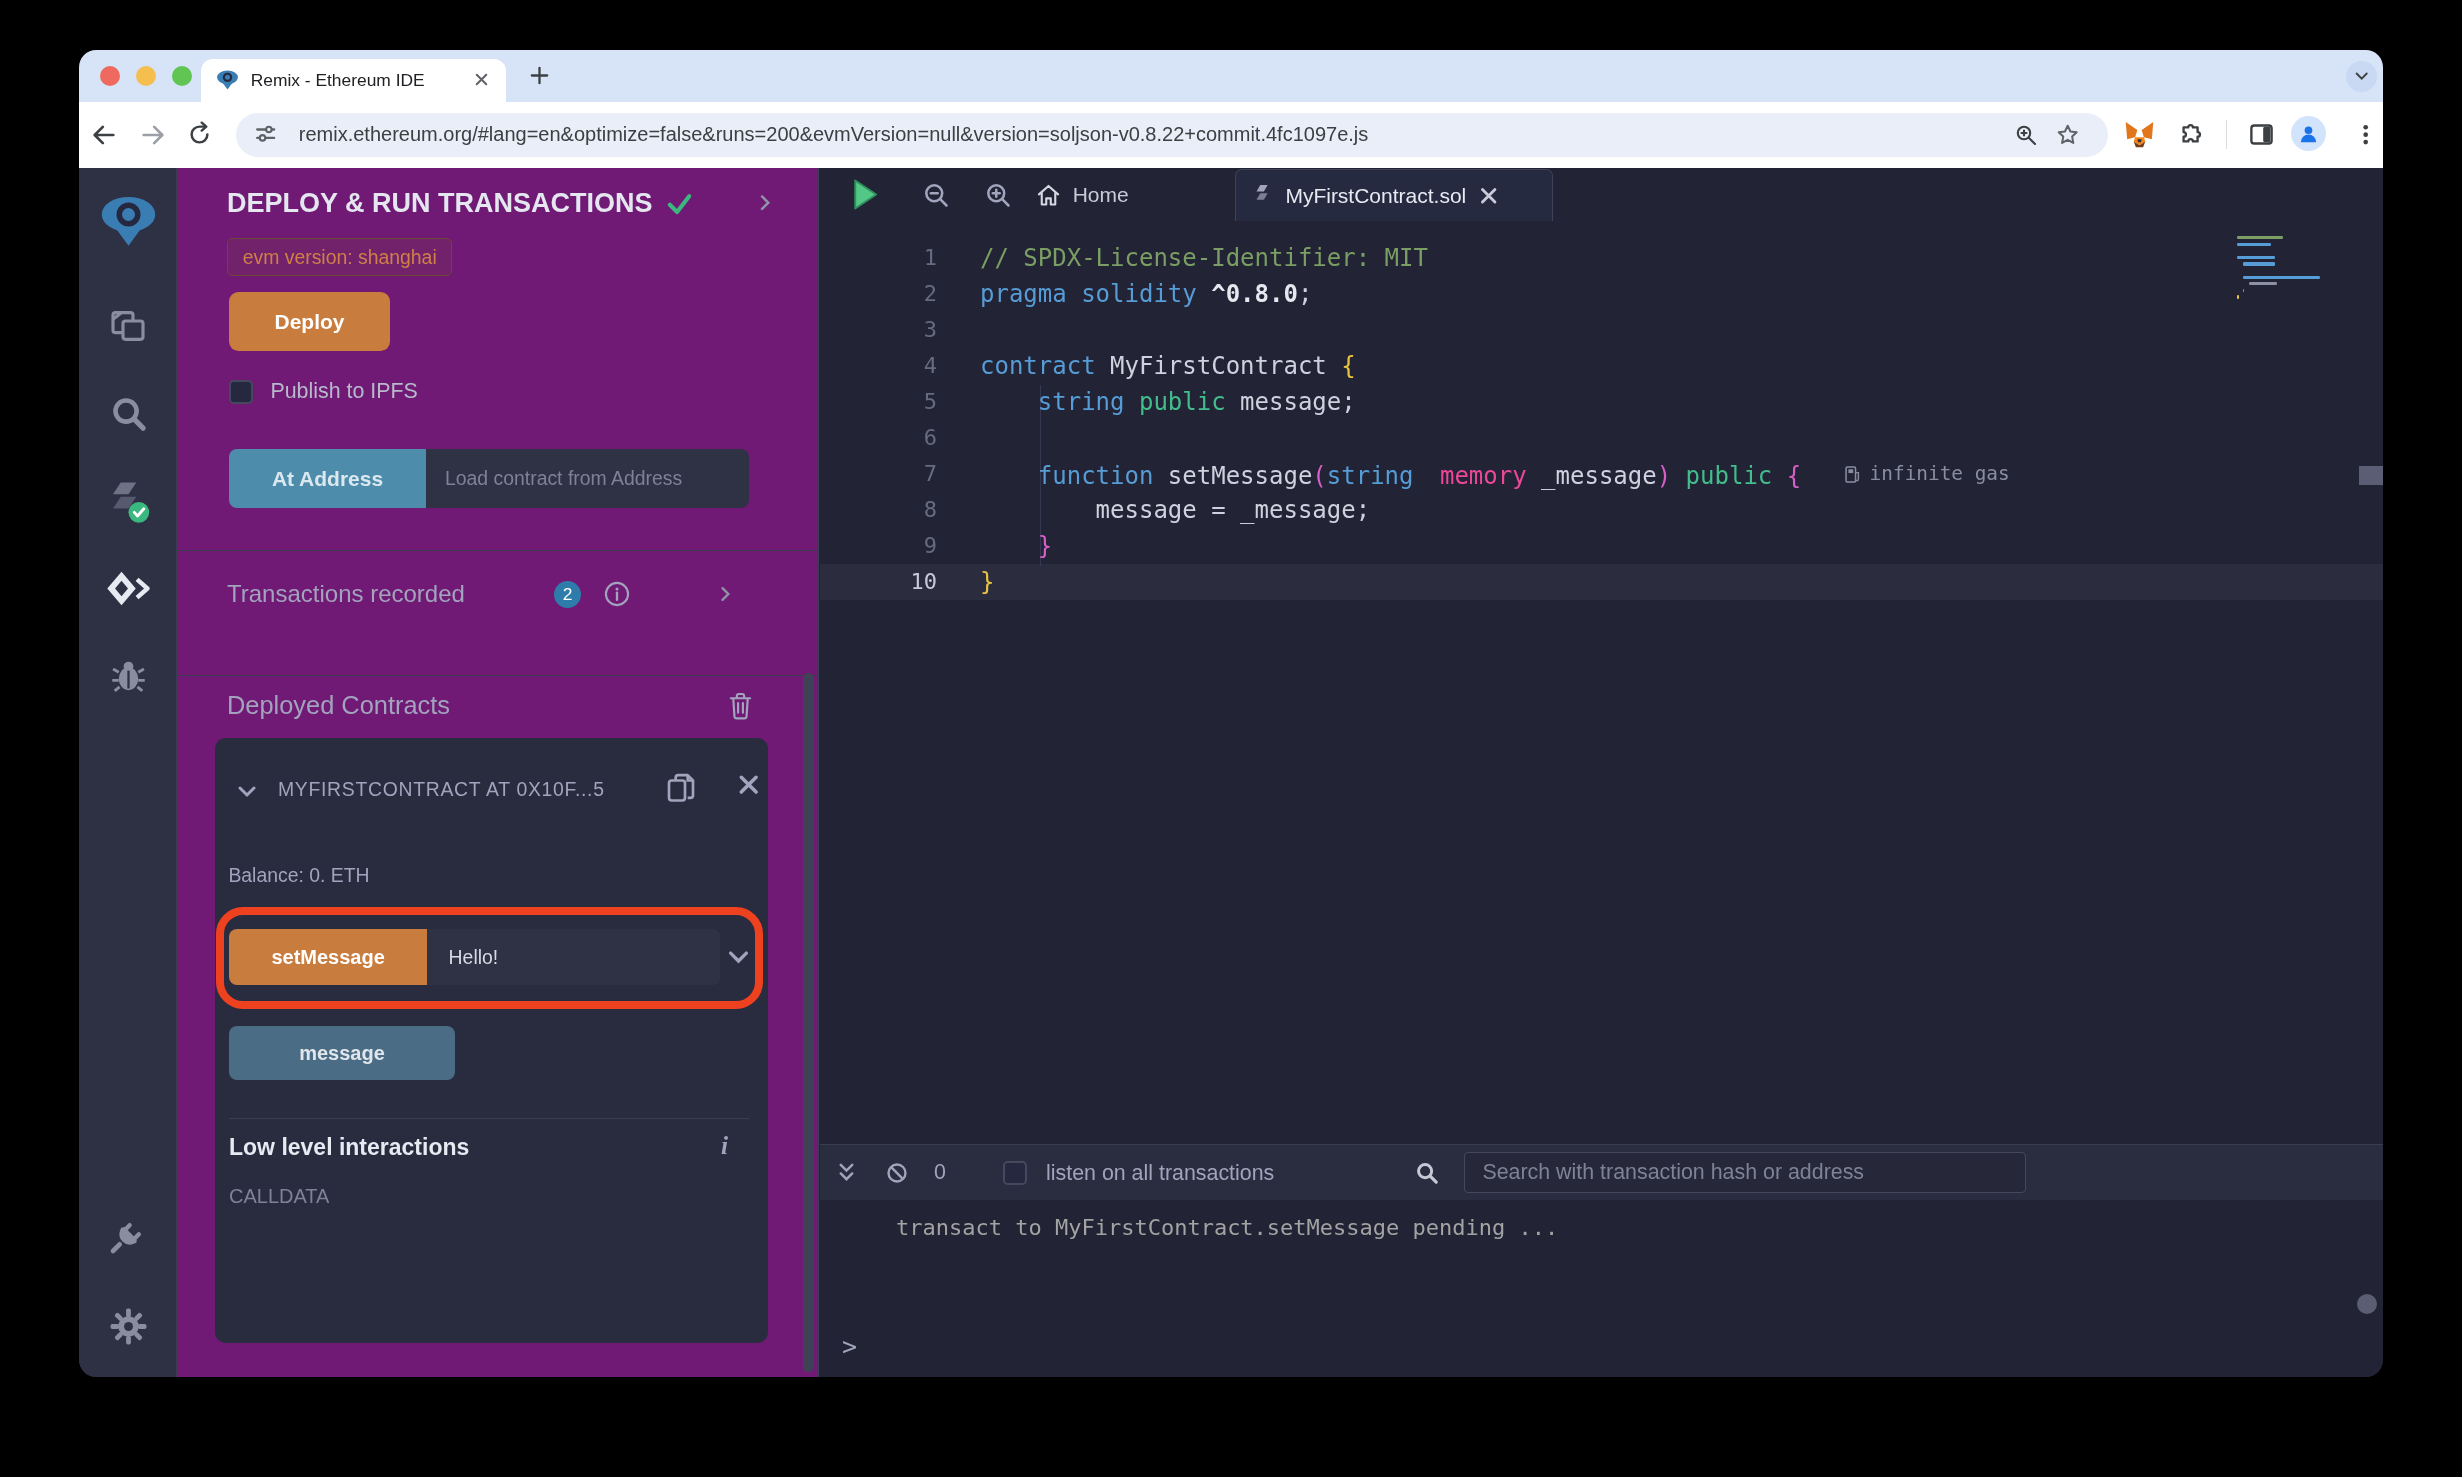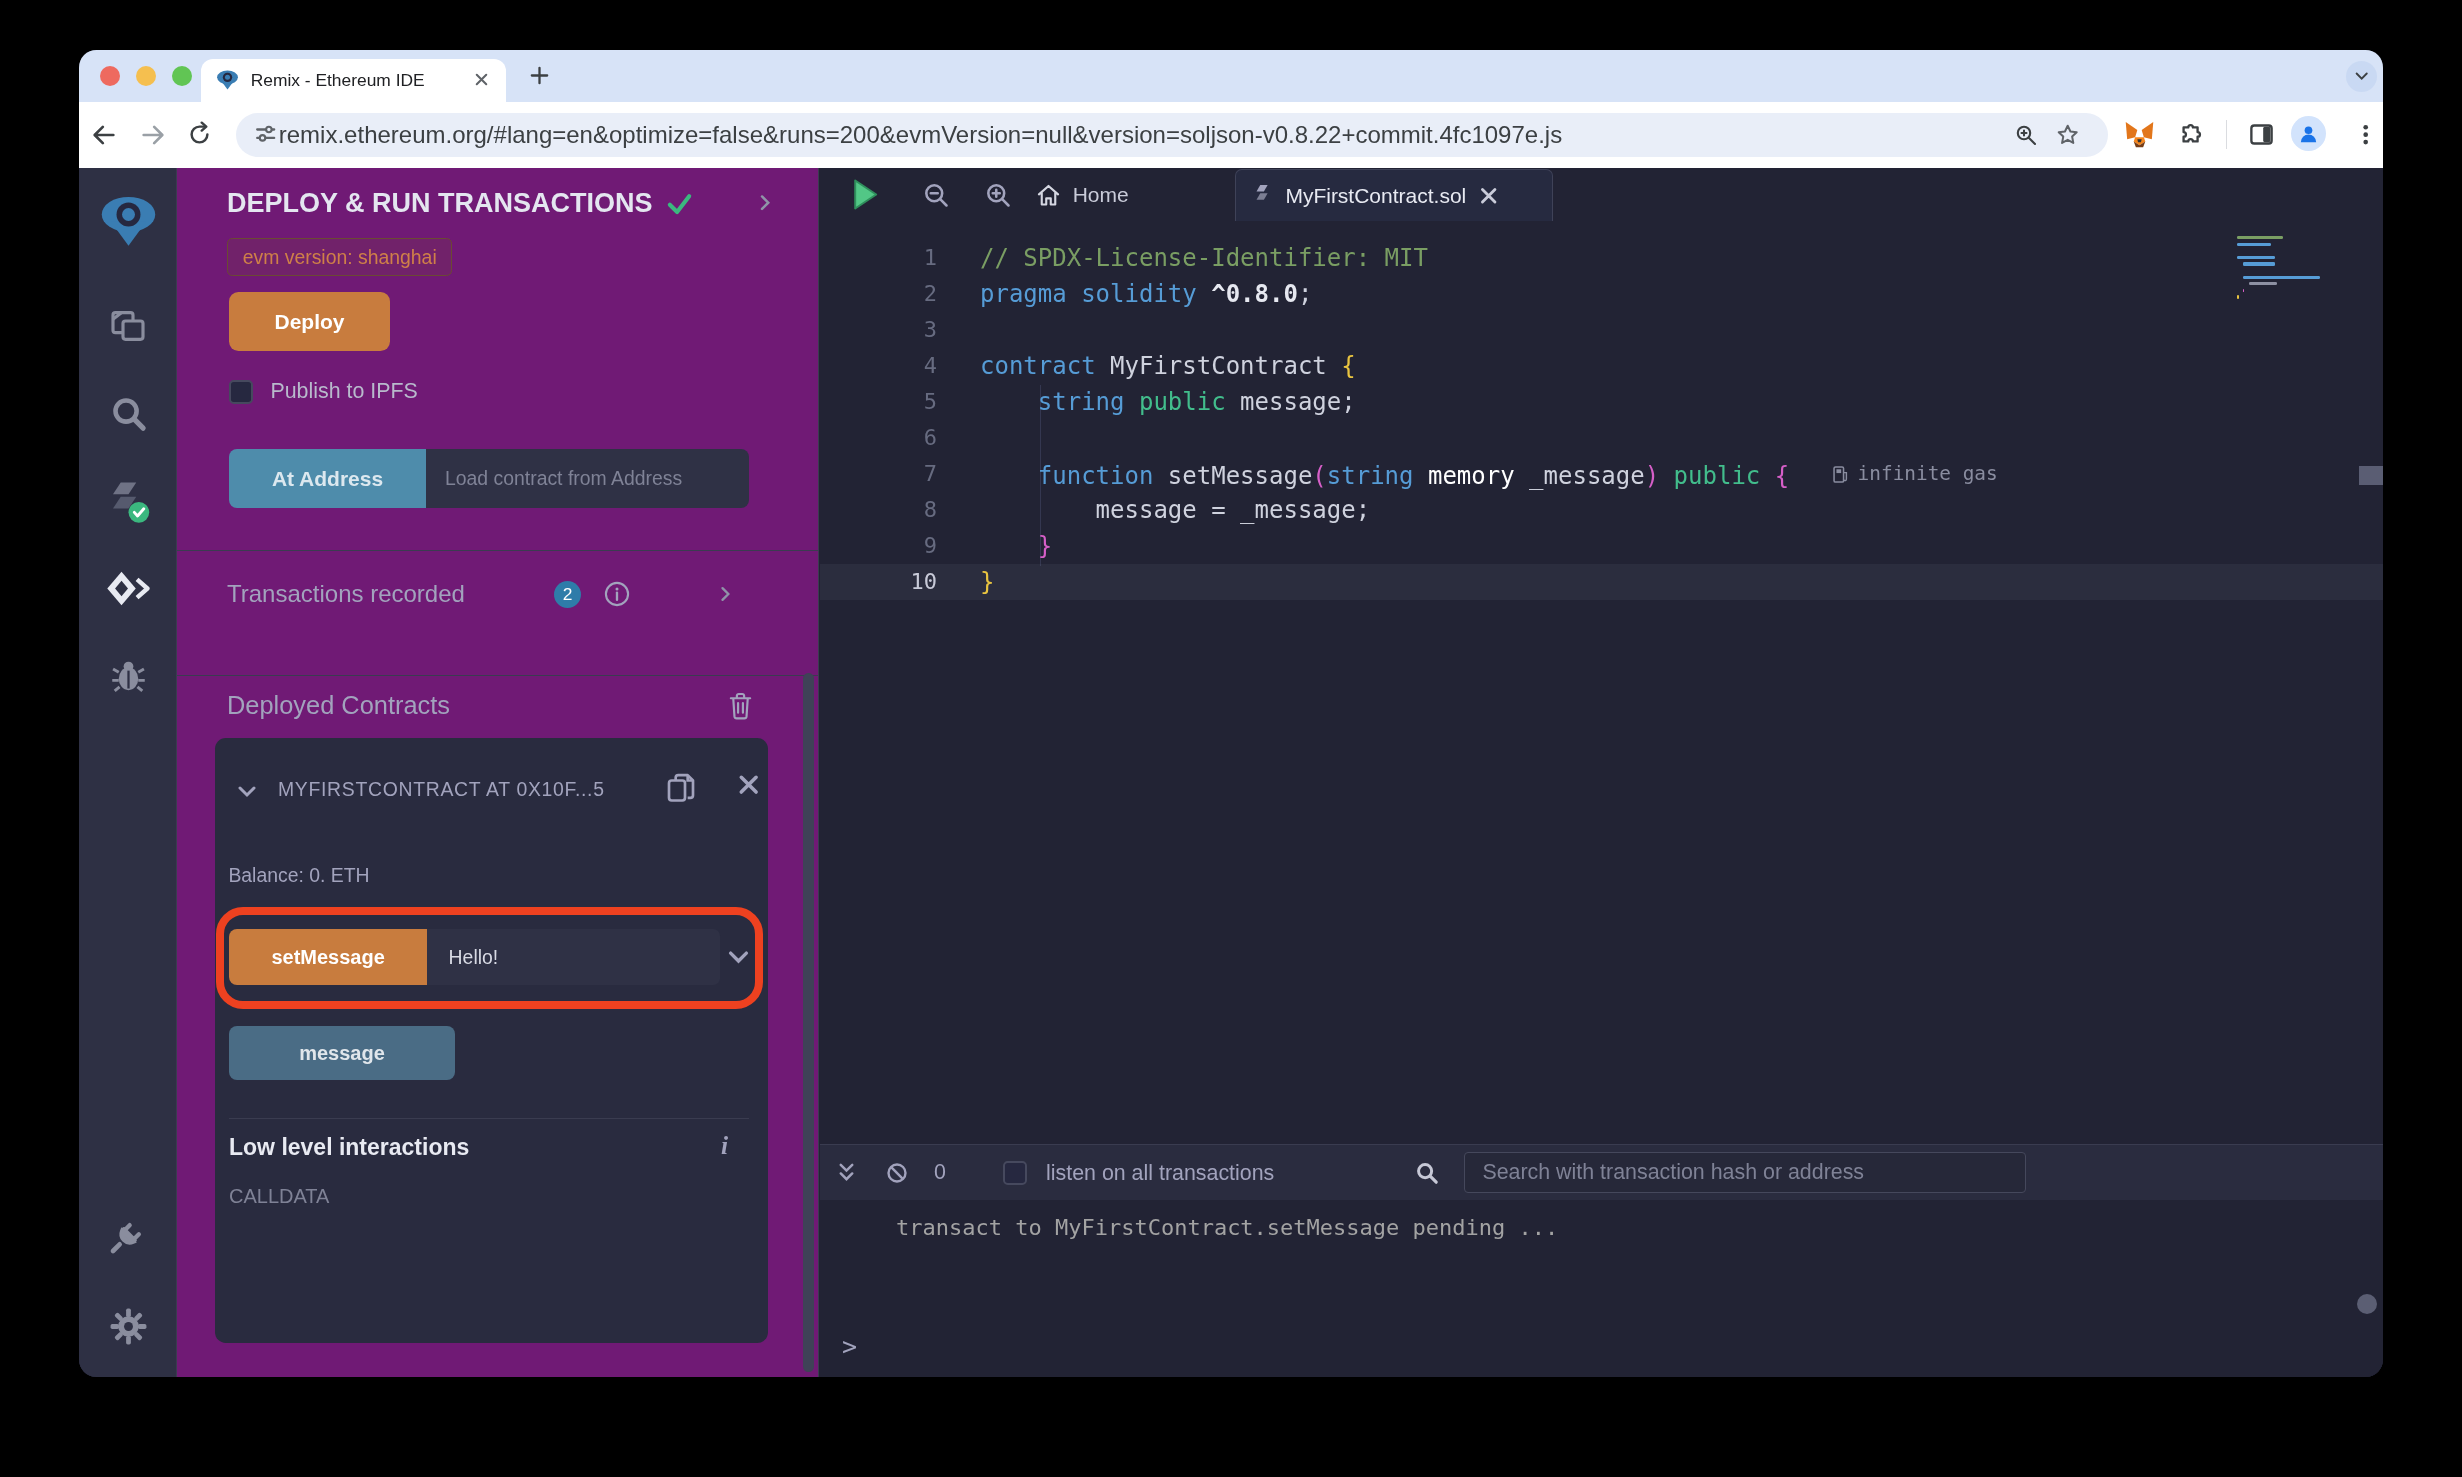--- a/index.html
+++ b/index.html
@@ -17,21 +17,21 @@
   .tab-title { font-size:17.4px; color:#202124; margin-left:12px; white-space:nowrap; }
   .tab-close { margin-left:auto; }
   .newtab { position:absolute; left:444px; top:9.4px; width:33px; height:33px; display:flex;
             align-items:center; justify-content:center; }
   .strip-chev { position:absolute; left:2267px; top:10.7px; width:31px; height:31px; border-radius:50%;
                 background:#c9d9f3; display:flex; align-items:center; justify-content:center; }
   .toolbar { position:absolute; left:0; top:52px; right:0; height:66px; background:#fff; }
   .tb-ic { position:absolute; top:18px; width:29px; height:29px; display:flex; align-items:center; justify-content:center; }
   .pill { position:absolute; left:157px; top:10.7px; width:1872px; height:44px; background:#e9eef8;
           border-radius:22px; display:flex; align-items:center; }
-  .url { margin-left:0; font-size:24px; color:#3c4043; white-space:nowrap; }
+  .url { margin-left:20px; font-size:20px; color:#3c4043; white-space:nowrap; }
   .pill-ic { position:absolute; top:7.4px; width:29px; height:29px; display:flex; align-items:center; justify-content:center; }
   .sep { position:absolute; left:2147px; top:18px; width:1.3px; height:29px; background:#dadce0; }
   .avatar { position:absolute; left:2212px; top:14px; width:35px; height:35px; border-radius:50%;
             background:#d2e3fc; display:flex; align-items:center; justify-content:center; }
 
   
   .app { position:absolute; left:0; top:118px; right:0; bottom:0; background:#222334; }
   .iconbar { position:absolute; left:0; top:0; bottom:0; width:98px; background:#2e3044;
              border-right:1.3px solid #3a3c50; }
   .ibar-ic { position:absolute; left:0; width:98px; display:flex; justify-content:center; }
@@ -107,21 +107,21 @@
              display:flex; align-items:center; padding:0 17.4px; gap:12px; }
   .filetab span { font-size:21px; color:#e8eaf2; white-space:nowrap; }
   .editor { position:absolute; left:0; top:54px; right:0; bottom:234px; background:#222334; overflow:hidden; }
   .code-rows { position:absolute; left:0; top:18px; right:0; }
   .code-row { height:36px; display:flex; font-family:"DejaVu Sans Mono",monospace; font-size:24px;
               line-height:36px; white-space:pre; }
   .code-row .ln { width:117px; text-align:right; color:#676b80; font-size:22px; flex:none; }
   .code-row .ct { padding-left:43px; }
   .code-row.current { background:rgba(130,135,160,0.10); }
   .code-row.current .ln { color:#c8cad8;padding-left:48px; }
-  .tk-c{color:#7a9e63;} .tk-k{color:#569cd6;} .tk-g{color:#42bd8c;} .tk-o{color:#ffffff;}
+  .tk-c{color:#7a9e63;} .tk-k{color:#569cd6;} .tk-g{color:#42bd8c;} .tk-o{color:#ec4899;margin-left:12px;}
   .tk-y{color:#e9c440;} .tk-p{color:#d65fc8;} .tk-t{color:#cfd2de;} .tk-w{color:#e6e8f0;font-weight:700;}
   .gas { margin-left:43px; font-size:19.4px; color:#8a8da0; display:inline-flex; align-items:center; gap:8px;
          font-family:"DejaVu Sans Mono",monospace; }
   .indent-guide { position:absolute; left:220px; top:163px; width:1.3px; height:181px; background:#343750; }
   .minimap { position:absolute; left:1417px; top:14px; width:94px; }
   .mm-line { height:3.3px; border-radius:1.3px; margin-bottom:3.3px; }
   .ed-scroll { position:absolute; left:1539px; top:244px; width:25px; height:19px; background:#5a5d73; }
 
   
   .terminal { position:absolute; left:0; top:976px; right:0; bottom:0; background:#222334; }

